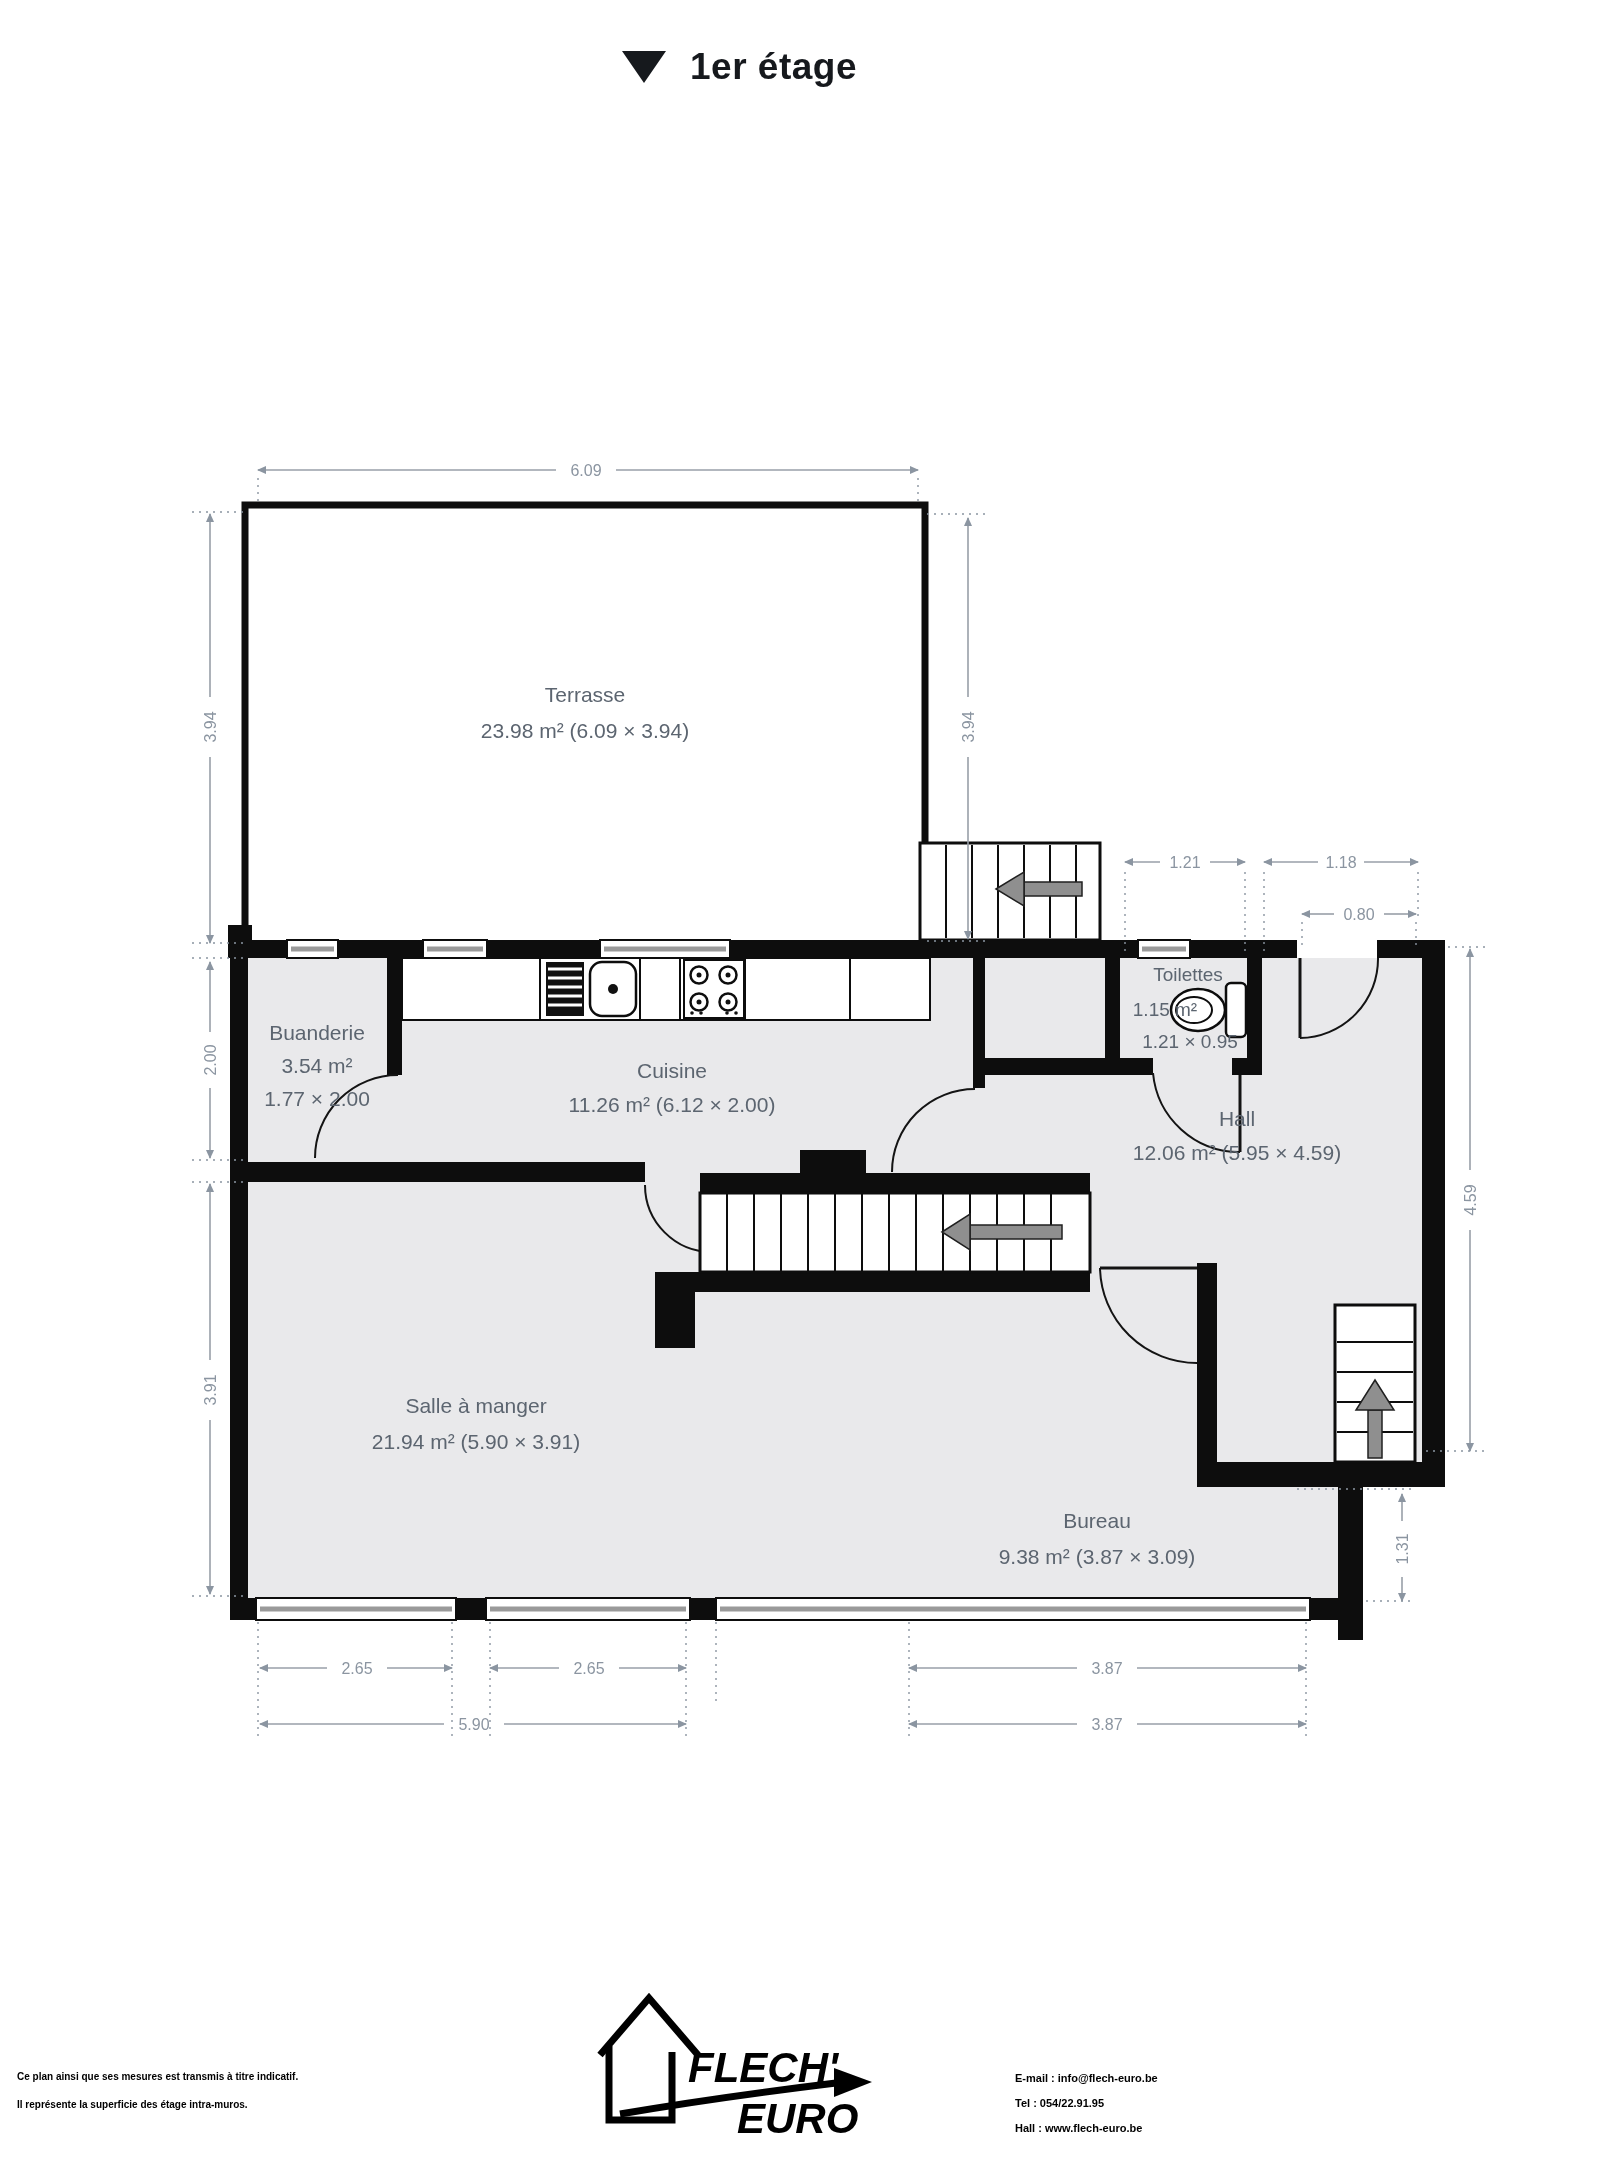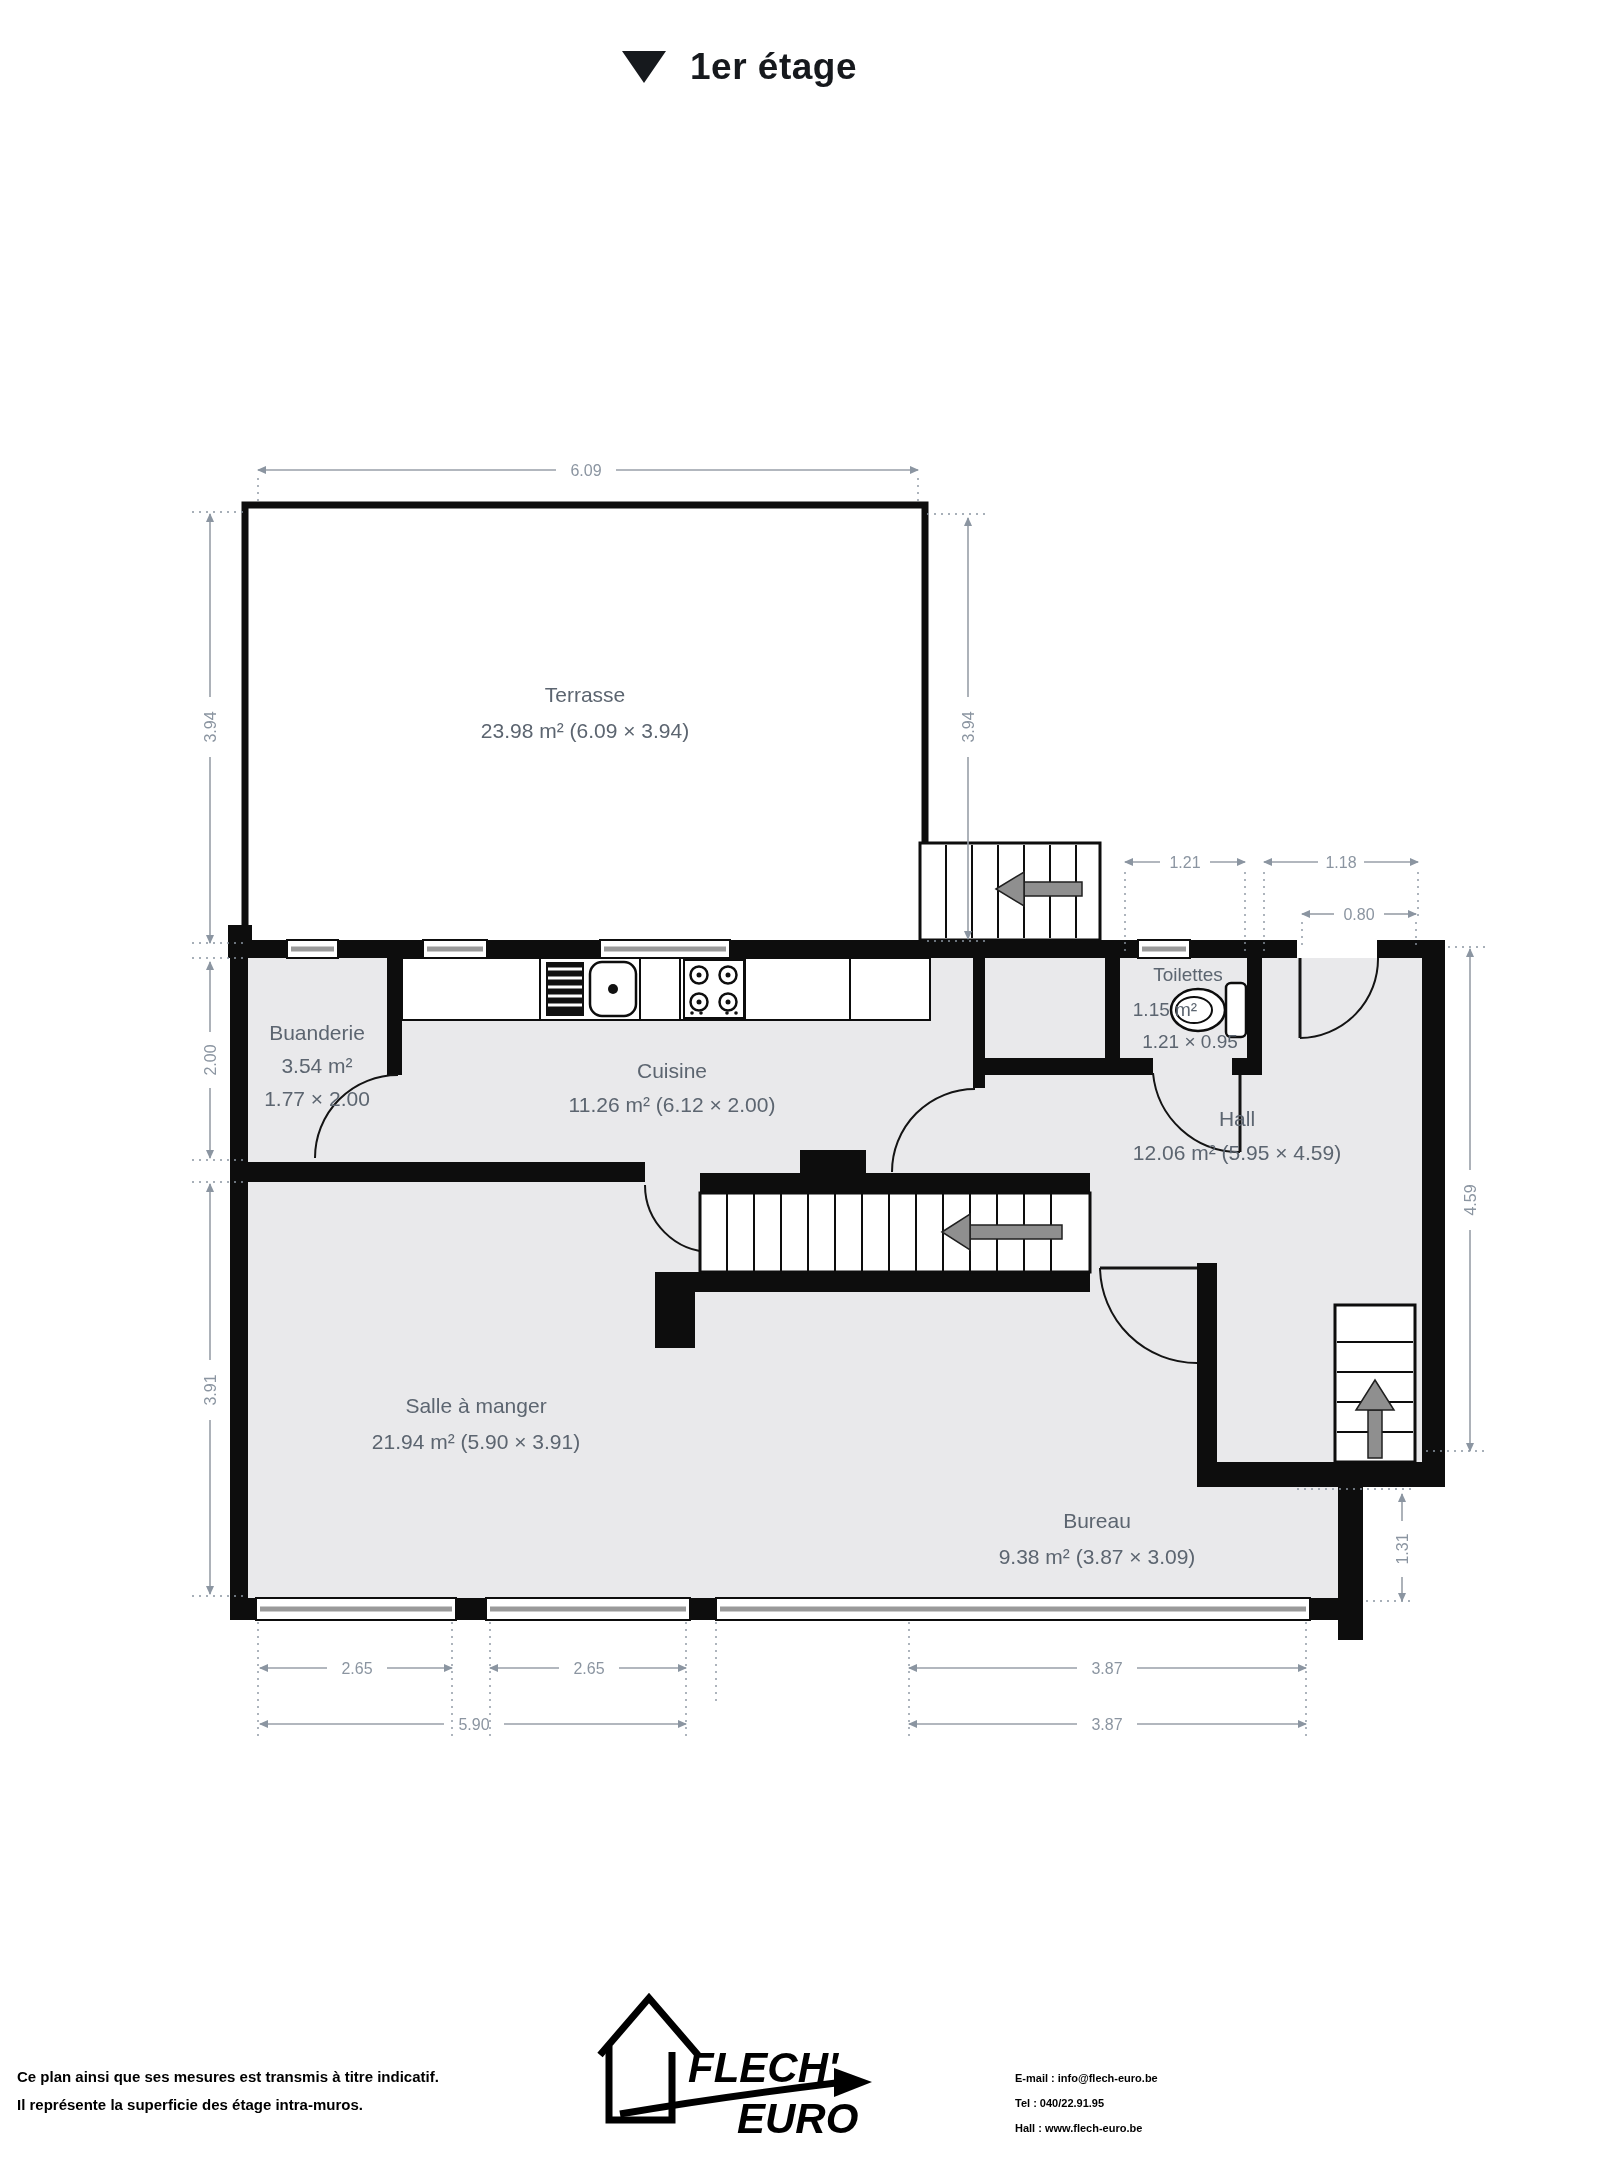--- a/index.html
+++ b/index.html
@@ -35,21 +35,21 @@
        font-family:"Liberation Sans",sans-serif;}
   .dim-line{stroke:#989fa8;stroke-width:1.6;fill:none;}
   .ext{stroke:#8b95a1;stroke-width:1.4;stroke-dasharray:2 5;fill:none;}
 
   
   .logo-stroke{fill:none;stroke:#000;stroke-width:7;stroke-linejoin:miter;}
   .logo-text{fill:#000;font-family:"Liberation Sans",sans-serif;
        font-style:italic;font-weight:900;font-size:42px;}
 
   
-  .disclaimer{position:absolute;left:17px;top:2063px;font-size:15px;font-weight:bold;
+  .disclaimer{position:absolute;left:17px;top:2063px;font-size:10px;font-weight:bold;
        color:#000;line-height:28px;white-space:nowrap;}
   .contact{position:absolute;left:1015px;top:2066px;font-size:11px;font-weight:bold;
        color:#000;line-height:25px;white-space:nowrap;}
 </style>
 </head>
 <body>
 
 <div class="page">
 
   <div class="title">
@@ -343,17 +343,17 @@
     </g>
   </svg>
 
   <div class="disclaimer">
     <div>Ce plan ainsi que ses mesures est transmis à titre indicatif.</div>
     <div>Il représente la superficie des étage intra-muros.</div>
   </div>
 
   <div class="contact">
     <div>E-mail : info@flech-euro.be</div>
-    <div>Tel : 040/22.91.95</div>
+    <div>Tel : 054/22.91.95</div>
     <div>Hall : www.flech-euro.be</div>
   </div>
 
 </div>
 
 </body></html>

